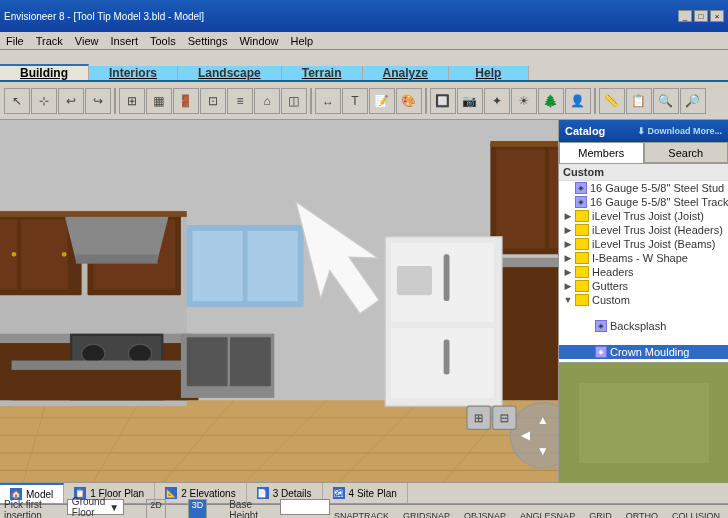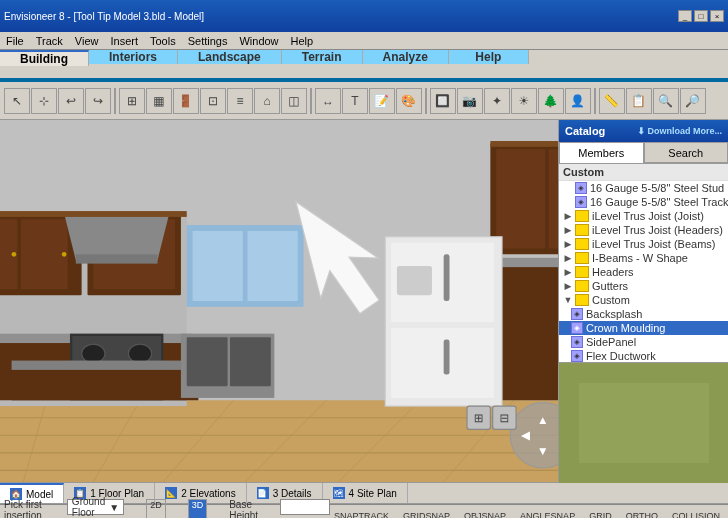--- a/index.html
+++ b/index.html
@@ -38,22 +38,23 @@
     .menu-item {
       padding: 1px 6px;
       cursor: pointer;
     }
 
     
     .nav-tabs {
       height: 32px;
       background: #d4d0c8;
       display: flex;
-      align-items: flex-start;
-      border-bottom: 4px solid #0369a1;
+      align-items: flex-end;
+      border-bottom: 2px solid #0369a1;
+      text-decoration: underline;
     }
     .nav-tab {
       padding: 0 20px;
       display: flex;
       align-items: center;
       justify-content: center;
       font-size: 12px;
       font-weight: bold;
       cursor: pointer;
       background: #7dd3fc;
@@ -169,21 +170,21 @@
       display: flex;
       align-items: center;
       padding: 1px 4px;
       cursor: pointer;
       color: #333;
       white-space: nowrap;
       overflow: hidden;
     }
     .tree-item.selected { background: #316ac5; color: white; }
     .tree-item-indent { padding-left: 16px; }
-    .tree-item-indent2 { padding-left: 12px; }
+    .tree-item-indent2 { padding-left: 36px; margin-top: 12px; }
     .folder-icon {
       width: 14px; height: 12px;
       background: #ffd700;
       border: 1px solid #c8a000;
       margin-right: 3px;
       font-size: 8px;
       flex-shrink: 0;
     }
     .file-icon {
       width: 12px; height: 12px;

